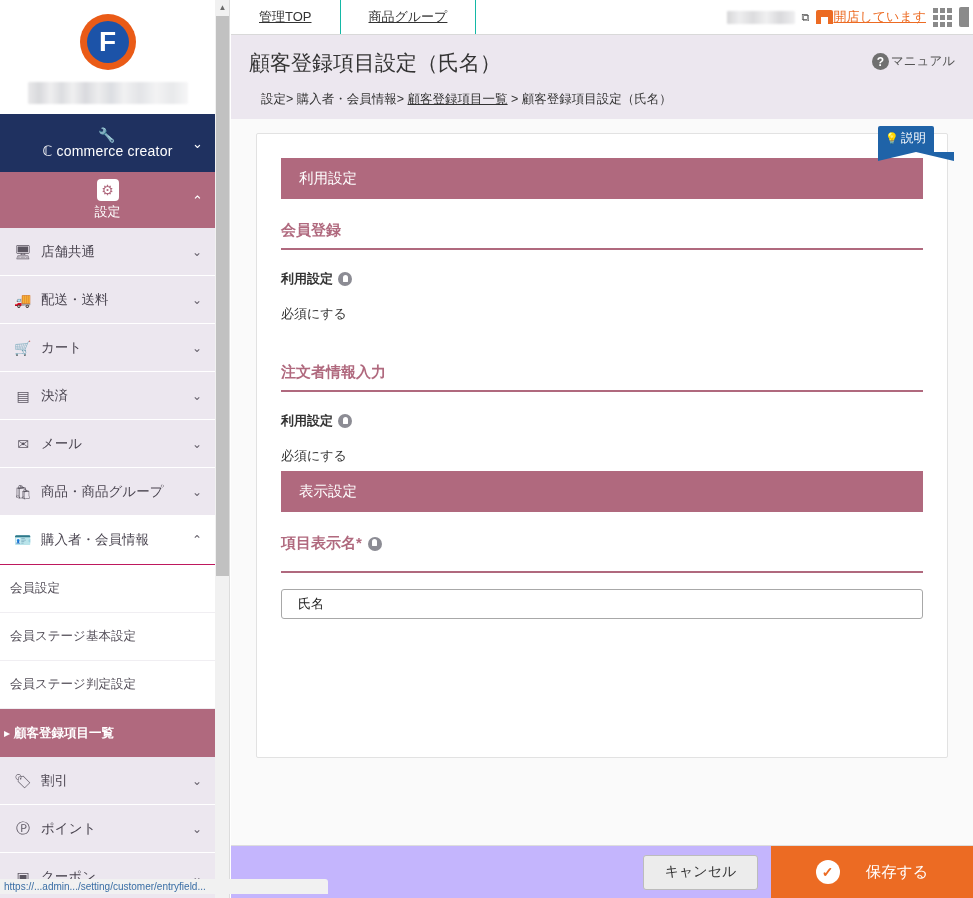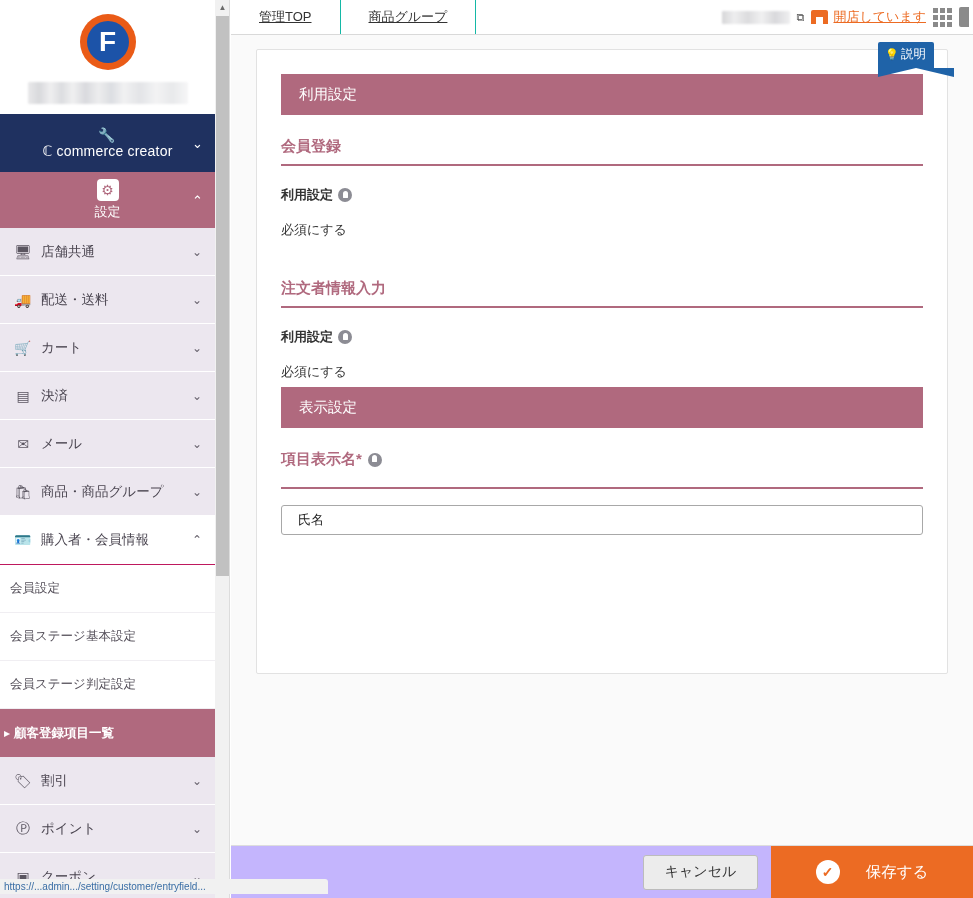--- a/index.html
+++ b/index.html
@@ -132,21 +132,21 @@
   }
   .top-tab span { text-decoration: underline; }
   .topbar-spacer { flex: 1; }
   .top-right { display: flex; align-items: center; gap: 7px; padding-right: 4px; }
   .acct-blur {
     width: 68px; height: 13px;
     background: linear-gradient(90deg,#d6d6d8 0%,#eeeeef 18%,#dcdcde 38%,#f0f0f1 58%,#d9d9dc 78%,#efeff0 100%);
     filter: blur(1.1px); border-radius: 1px;
   }
   .ext-icon { font-size: 11px; color: #555; cursor: pointer; }
-  .store-status { display: flex; align-items: center; gap: 5px; cursor: pointer; }
+  .store-status { display: flex; align-items: center; cursor: pointer; }
   .store-icon {
     width: 17px; height: 14px; background: #ec6b23;
     border-radius: 2px 2px 0 0; position: relative;
   }
   .store-icon::after {
     content: ""; position: absolute; left: 5px; bottom: 0;
     width: 7px; height: 7px; background: #fff;
   }
   .store-text {
     font-size: 13px; color: #ec6b23; text-decoration: underline;
@@ -399,20 +399,35 @@
             <i></i>
             <i></i>
             <i></i>
             <i></i>
             <i></i>
         </div>
         <div class="rail-icon"></div>
       </div>
     </div>
 
+    <div class="page-head">
+      <div class="page-head-row">
+        <div class="page-title">顧客登録項目設定（氏名）</div>
+        <div class="manual-link">
+          <span class="q-icon">?</span>
+          <span class="manual-text">マニュアル</span>
+        </div>
+      </div>
+      <div class="breadcrumb">
+        <span>設定&gt;</span>
+        <span>購入者・会員情報&gt;</span>
+        <a>顧客登録項目一覧</a>
+        <span>&gt;&nbsp;顧客登録項目設定（氏名）</span>
+      </div>
+    </div>
 
     <div class="content-scroll">
       <div class="card">
 
         <div class="help-badge">
           <span class="bulb">💡</span>
           <span>説明</span>
         </div>
 
         <div class="sec-header">利用設定</div>

